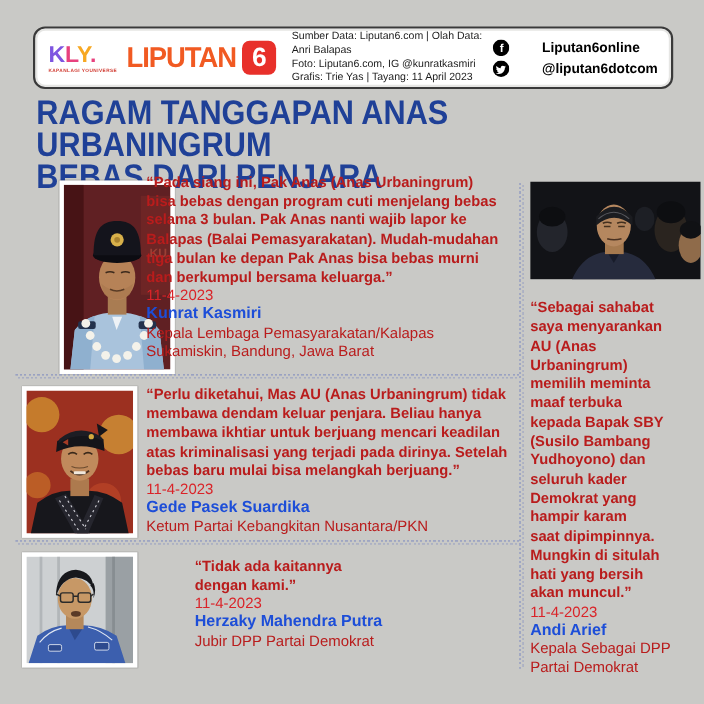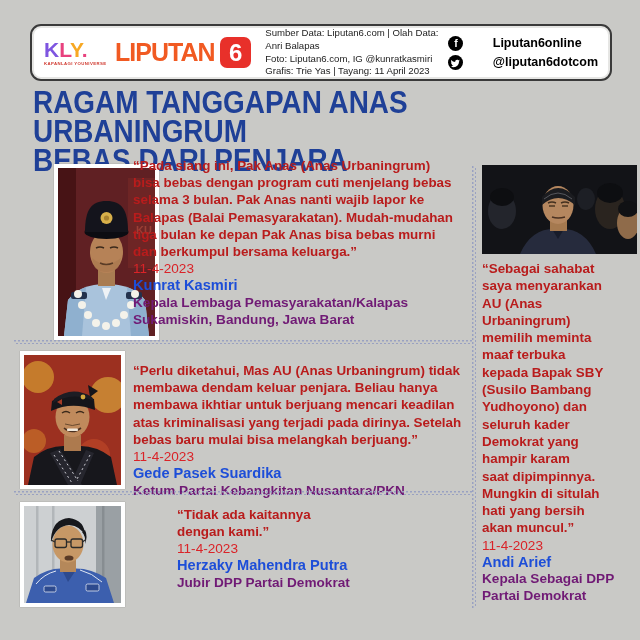--- a/index.html
+++ b/index.html
@@ -39,24 +39,24 @@
   }
 
   
   .photo-frame { background:#fff; padding:4px; box-shadow:0 0 1px rgba(0,0,0,.35); }
   .photo-frame svg { display:block; }
 
   
   .quote { font-weight:bold; font-size:13.4px; line-height:17.2px; color:#b91c1c; white-space:pre-line; }
   .date  { font-weight:normal; font-size:13.6px; line-height:17px; color:#da2328; }
   .name  { font-weight:bold; font-size:14.6px; line-height:17.5px; color:#1d4ed8; }
-  .role  { font-weight:bold; font-size:13.6px; line-height:16.8px; color:#701a75; white-space:pre-line; }
+  .role  { font-weight:normal; font-size:13.6px; line-height:16.8px; color:#b91c1c; white-space:pre-line; }
 
   .entry-text-1 { left:133px; top:157px; width:340px; }
-  .entry-text-2 { left:133px; top:350px; width:345px;margin-top:12px; }
+  .entry-text-2 { left:133px; top:350px; width:345px; }
   .entry-text-3 { left:133px; top:506px; width:340px;margin-left:44px; }
   .right-col    { left:482px; top:260px; width:152px; }
 
   
   .h-divider {
     left:14px; width:458px; height:4px;
     background:
       repeating-linear-gradient(90deg,#99a1c2 0 2px,transparent 2px 4px) 0 0/100% 1.5px no-repeat,
       repeating-linear-gradient(90deg,#99a1c2 0 2px,transparent 2px 4px) 2px 2.5px/100% 1.5px no-repeat;
   }
@@ -280,21 +280,21 @@
       <path d="M66 38 Q70 36 74 38"></path>
         <path d="M79 38 Q83 36 87 38"></path>
       <path d="M67 41 L73 41"></path>
         <path d="M80 41 L86 41"></path>
     </g>
     <path d="M70 52 Q76 54 83 52" stroke="#4a3121" stroke-width="1.4" fill="none"></path>
   </svg>
 </div>
 
 <div class="abs right-col">
-  <div class="quote" style="line-height:17.3px;">“Sebagai sahabat
+  <div class="quote" style="line-height:17.3px;margin-top:11px;">“Sebagai sahabat
 saya menyarankan
 AU (Anas
 Urbaningrum)
 memilih meminta
 maaf terbuka
 kepada Bapak SBY
 (Susilo Bambang
 Yudhoyono) dan
 seluruh kader
 Demokrat yang

